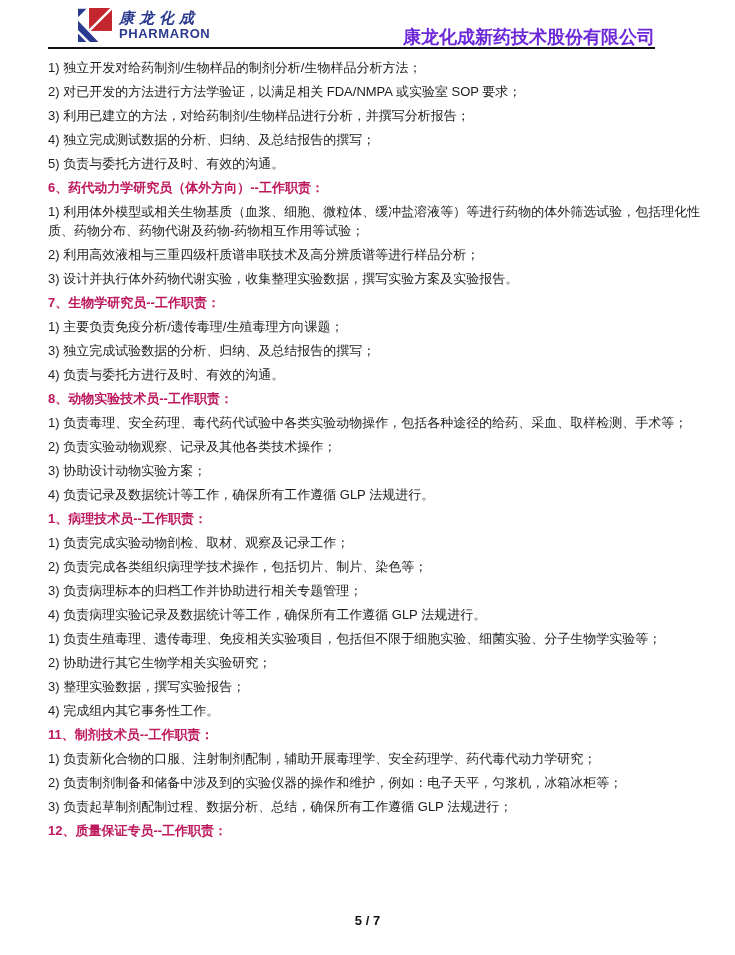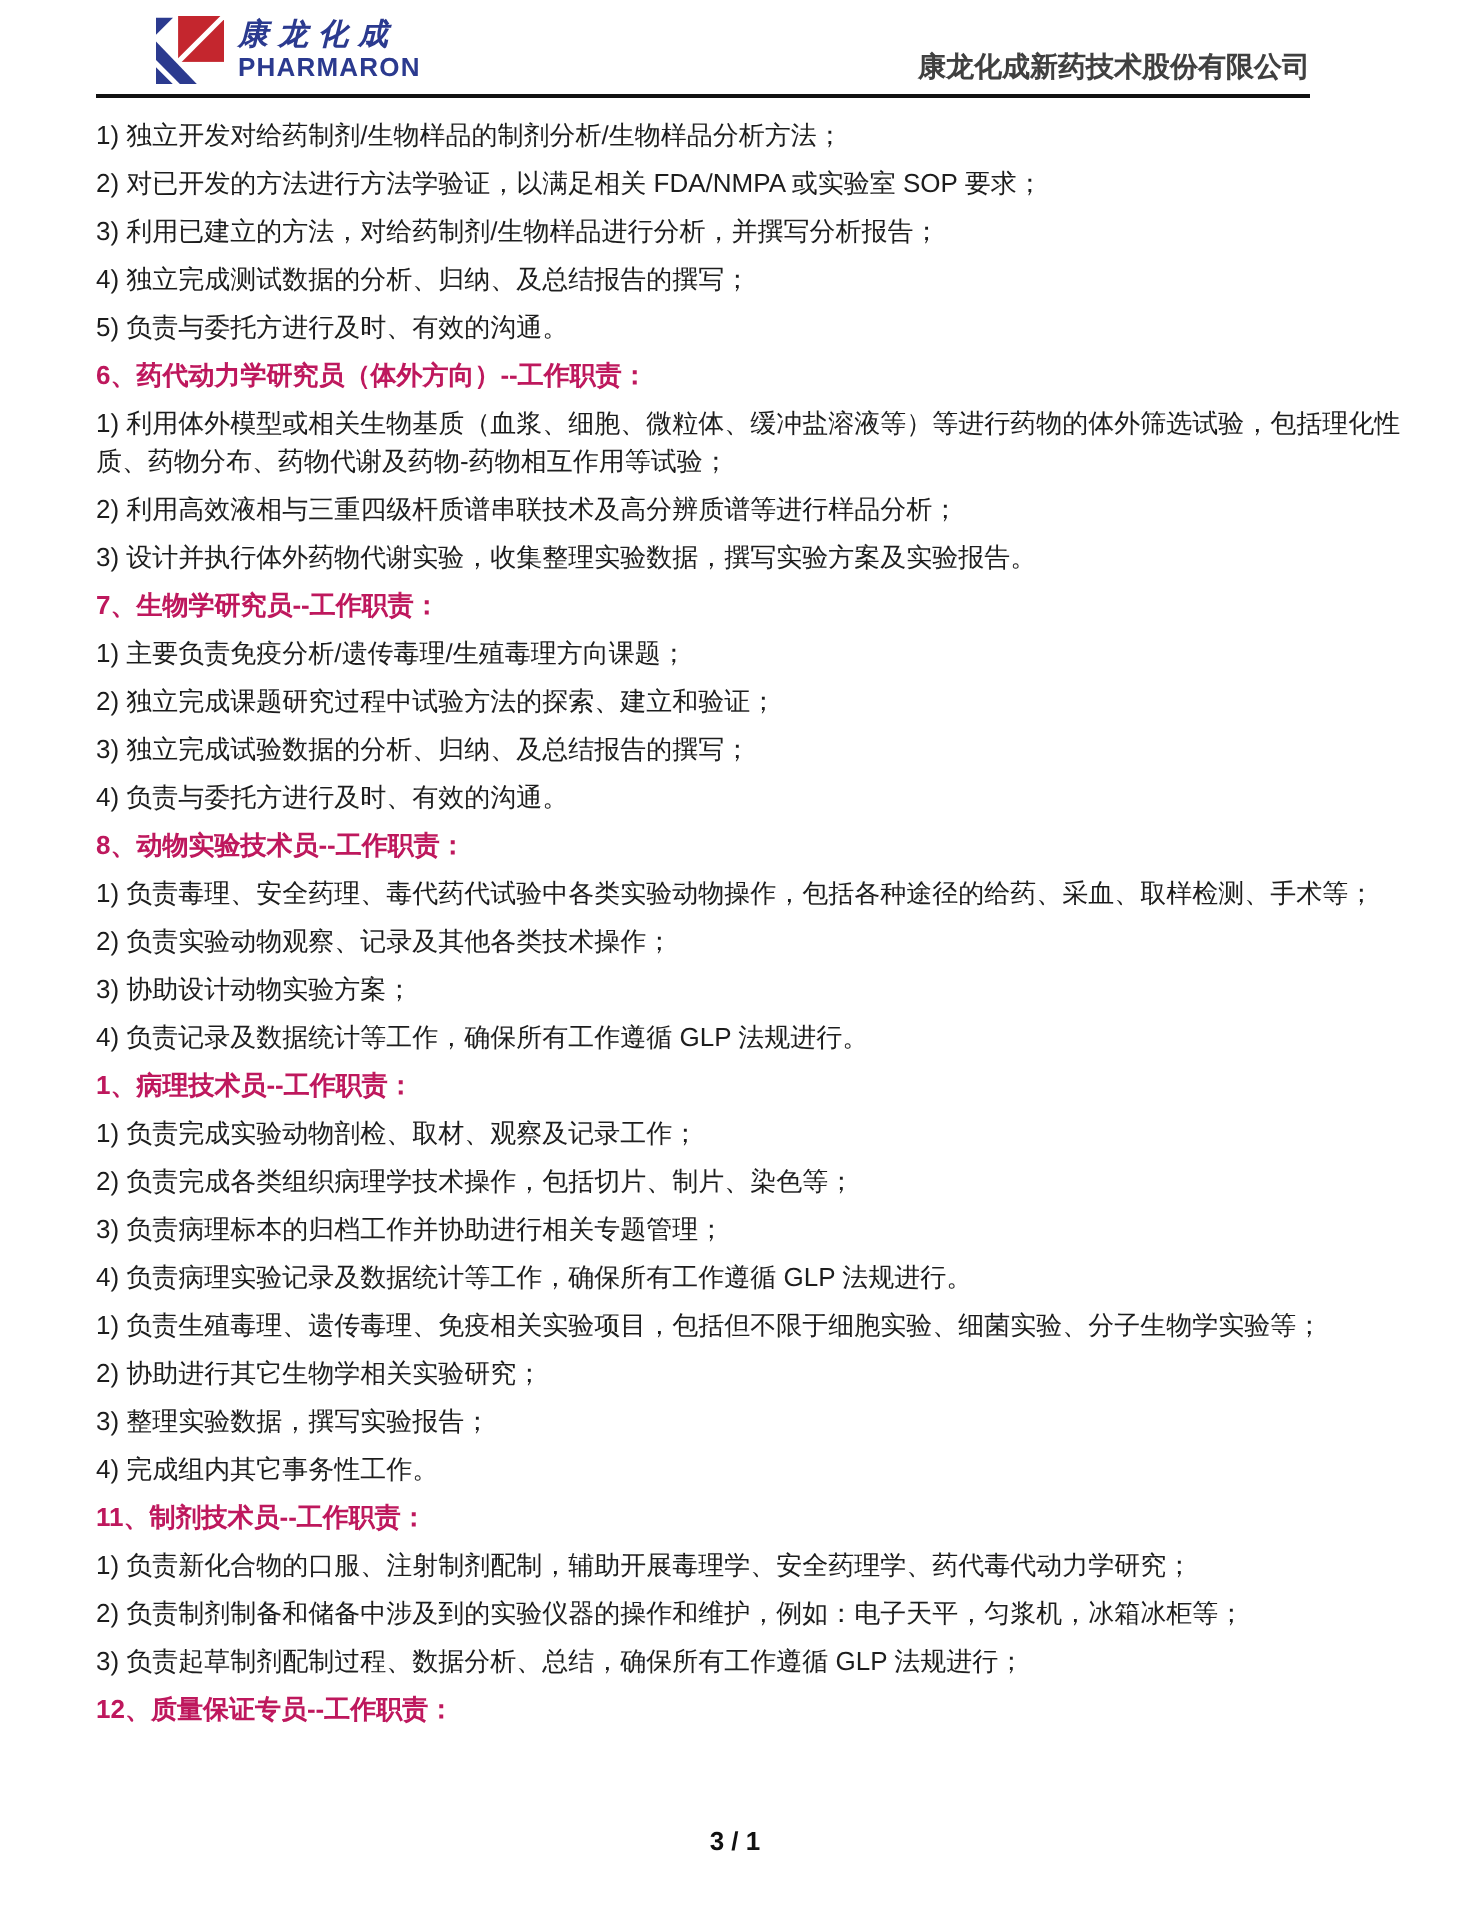--- a/index.html
+++ b/index.html
@@ -21,21 +21,21 @@
   .logo-cn {
     font-size: 15px; font-weight: bold; font-style: italic;
     color: #2b3a8f; letter-spacing: 5px; white-space: nowrap;
   }
   .logo-en {
     font-size: 13px; font-weight: bold; color: #2b3a8f;
     letter-spacing: 0.6px; margin-top: 2px;
   }
   .company-name {
     position: absolute; right: 80px; top: 25px;
-    font-size: 14px; font-weight: 600; color: #404040; white-space: nowrap;
+    font-size: 18px; font-weight: 600; color: #6d28d9; white-space: nowrap;
   }
   .header-rule {
     position: absolute; top: 47px; left: 48px;
     width: 607px; height: 2px; background: #111111;
   }
   
   .doc-body {
     position: absolute; top: 51px; left: 48px; width: 655px;
     padding-top: 7px;
   }
@@ -79,21 +79,20 @@
       <p class="item">2) 对已开发的方法进行方法学验证，以满足相关 FDA/NMPA 或实验室 SOP 要求；</p>
       <p class="item">3) 利用已建立的方法，对给药制剂/生物样品进行分析，并撰写分析报告；</p>
       <p class="item">4) 独立完成测试数据的分析、归纳、及总结报告的撰写；</p>
       <p class="item">5) 负责与委托方进行及时、有效的沟通。</p>
       <p class="heading">6、药代动力学研究员（体外方向）--工作职责：</p>
       <p class="item">1) 利用体外模型或相关生物基质（血浆、细胞、微粒体、缓冲盐溶液等）等进行药物的体外筛选试验，包括理化性质、药物分布、药物代谢及药物-药物相互作用等试验；</p>
       <p class="item">2) 利用高效液相与三重四级杆质谱串联技术及高分辨质谱等进行样品分析；</p>
       <p class="item">3) 设计并执行体外药物代谢实验，收集整理实验数据，撰写实验方案及实验报告。</p>
       <p class="heading">7、生物学研究员--工作职责：</p>
       <p class="item">1) 主要负责免疫分析/遗传毒理/生殖毒理方向课题；</p>
-      <p class="item">2) 独立完成课题研究过程中试验方法的探索、建立和验证；</p>
       <p class="item">3) 独立完成试验数据的分析、归纳、及总结报告的撰写；</p>
       <p class="item">4) 负责与委托方进行及时、有效的沟通。</p>
       <p class="heading">8、动物实验技术员--工作职责：</p>
       <p class="item">1) 负责毒理、安全药理、毒代药代试验中各类实验动物操作，包括各种途径的给药、采血、取样检测、手术等；</p>
       <p class="item">2) 负责实验动物观察、记录及其他各类技术操作；</p>
       <p class="item">3) 协助设计动物实验方案；</p>
       <p class="item">4) 负责记录及数据统计等工作，确保所有工作遵循 GLP 法规进行。</p>
       <p class="heading">1、病理技术员--工作职责：</p>
       <p class="item">1) 负责完成实验动物剖检、取材、观察及记录工作；</p>
       <p class="item">2) 负责完成各类组织病理学技术操作，包括切片、制片、染色等；</p>
@@ -103,15 +102,15 @@
       <p class="item">2) 协助进行其它生物学相关实验研究；</p>
       <p class="item">3) 整理实验数据，撰写实验报告；</p>
       <p class="item">4) 完成组内其它事务性工作。</p>
       <p class="heading">11、制剂技术员--工作职责：</p>
       <p class="item">1) 负责新化合物的口服、注射制剂配制，辅助开展毒理学、安全药理学、药代毒代动力学研究；</p>
       <p class="item">2) 负责制剂制备和储备中涉及到的实验仪器的操作和维护，例如：电子天平，匀浆机，冰箱冰柜等；</p>
       <p class="item">3) 负责起草制剂配制过程、数据分析、总结，确保所有工作遵循 GLP 法规进行；</p>
       <p class="heading">12、质量保证专员--工作职责：</p>
     </div>
 
-  <div class="footer">3 / 1</div>
+  <div class="footer">5 / 7</div>
 
 </div>
 
 </body></html>

